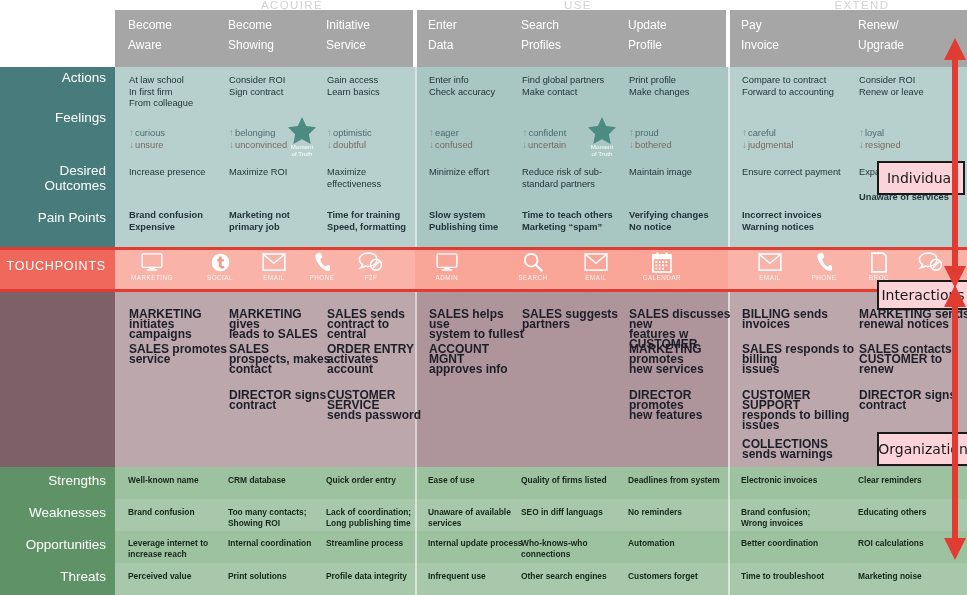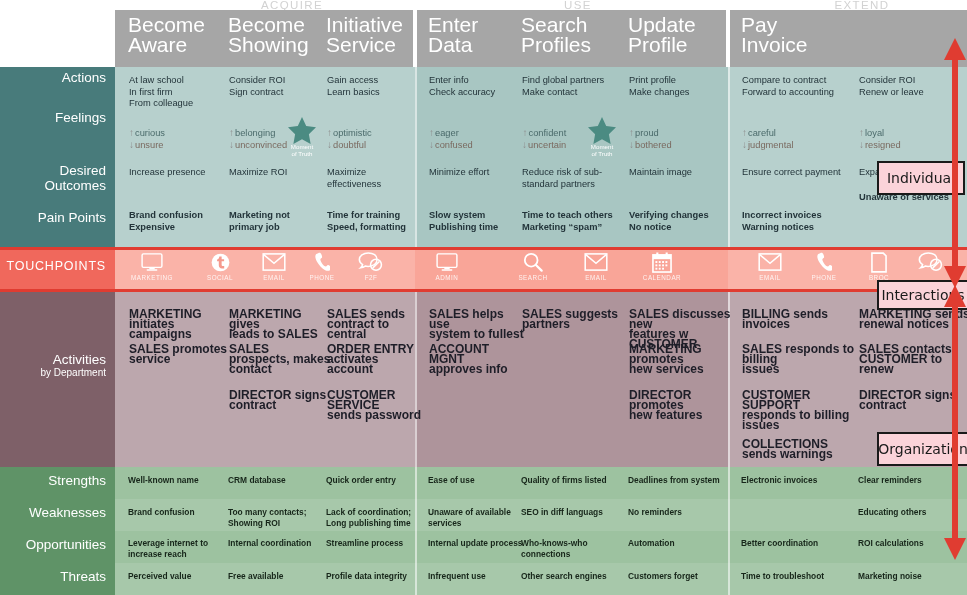--- a/index.html
+++ b/index.html
@@ -17,21 +17,21 @@
     color:#d2d2d2;white-space:nowrap;transform:translateX(-50%);
   }
 
   
   .hdr-strip{
     position:absolute;left:115px;top:10px;width:852px;height:57px;
     background:#a6a6a6;
   }
   .hdr-cell{
     position:absolute;top:0;height:57px;color:#ffffff;
-    font-size:21px;line-height:20px;font-weight:300;
+    font-size:12px;line-height:20px;font-weight:300;
     padding-top:5px;box-sizing:border-box;
   }
   .hdr-cell span{display:block;}
   .hdr-gap{position:absolute;top:0;height:57px;width:4px;background:#ffffff;}
 
   
   .rowlabel{
     position:absolute;left:0;width:115px;
     color:#ffffff;text-align:right;box-sizing:border-box;padding-right:9px;
     font-size:13.5px;font-weight:400;
@@ -131,20 +131,24 @@
         <span>Search</span>
         <span>Profiles</span>
       </div>
       <div class="hdr-cell" style="left: 513px; width: 100px;">
         <span>Update</span>
         <span>Profile</span>
       </div>
       <div class="hdr-cell" style="left: 626px; width: 104px;">
         <span>Pay</span>
         <span>Invoice</span>
+      </div>
+      <div class="hdr-cell" style="left: 743px; width: 109px;">
+        <span>Renew/</span>
+        <span>Upgrade</span>
       </div>
       <div class="hdr-gap" style="left: 298px;"></div>
       <div class="hdr-gap" style="left: 611px;"></div>
     </div>
 
   <div class="indiv-gutter"></div>
   <div class="indiv-body" id="indiv-body">
       <div class="band-light" style="left: 0px; top: 0px; width: 300px; height: 180px;"></div>
       <div class="band-light" style="left: 613px; top: 0px; width: 239px; height: 180px;"></div>
       <div class="vdiv" style="left: 300px; top: 0px; height: 180px;"></div>
@@ -469,24 +473,20 @@
       <div class="org-cell" style="left: 627px; top: 98px; width: 121px; white-space: pre-line;">CUSTOMER SUPPORT
 responds to billing issues</div>
       <div class="org-cell" style="left: 627px; top: 147px; width: 121px; white-space: pre-line;">COLLECTIONS sends warnings</div>
       <div class="org-cell" style="left: 744px; top: 17px; width: 126px; white-space: pre-line;">MARKETING sends
 renewal notices</div>
       <div class="org-cell" style="left: 744px; top: 52px; width: 126px; white-space: pre-line;">SALES contacts CUSTOMER to
 renew</div>
       <div class="org-cell" style="left: 744px; top: 98px; width: 126px; white-space: pre-line;">DIRECTOR signs
 contract</div>
     </div>
-  <div class="rowlabel" style="top:352px;">
-    <span>Activities</span>
-    <span class="sub">by Department</span>
-  </div>
 
   <div class="sw-gutter"></div>
   <div class="sw-body" id="sw-body">
       <div class="sw-cell" style="left: 13px; top: 8px; width: 106px; white-space: pre-line;">Well-known name</div>
       <div class="sw-cell" style="left: 113px; top: 8px; width: 104px; white-space: pre-line;">CRM database</div>
       <div class="sw-cell" style="left: 211px; top: 8px; width: 108px; white-space: pre-line;">Quick order entry</div>
       <div class="sw-cell" style="left: 313px; top: 8px; width: 99px; white-space: pre-line;">Ease of use</div>
       <div class="sw-cell" style="left: 406px; top: 8px; width: 113px; white-space: pre-line;">Quality of firms listed</div>
       <div class="sw-cell" style="left: 513px; top: 8px; width: 119px; white-space: pre-line;">Deadlines from system</div>
       <div class="sw-cell" style="left: 626px; top: 8px; width: 123px; white-space: pre-line;">Electronic invoices</div>
@@ -494,33 +494,35 @@
       <div class="sw-rowalt" style="top: 32px; height: 32px;"></div>
       <div class="sw-cell" style="left: 13px; top: 40px; width: 106px; white-space: pre-line;">Brand confusion</div>
       <div class="sw-cell" style="left: 113px; top: 40px; width: 104px; white-space: pre-line;">Too many contacts;
 Showing ROI</div>
       <div class="sw-cell" style="left: 211px; top: 40px; width: 108px; white-space: pre-line;">Lack of coordination;
 Long publishing time</div>
       <div class="sw-cell" style="left: 313px; top: 40px; width: 99px; white-space: pre-line;">Unaware of available
 services</div>
       <div class="sw-cell" style="left: 406px; top: 40px; width: 113px; white-space: pre-line;">SEO in diff languags</div>
       <div class="sw-cell" style="left: 513px; top: 40px; width: 119px; white-space: pre-line;">No reminders</div>
+      <div class="sw-cell" style="left: 626px; top: 40px; width: 123px; white-space: pre-line;">Brand confusion;
+Wrong invoices</div>
       <div class="sw-cell" style="left: 743px; top: 40px; width: 128px; white-space: pre-line;">Educating others</div>
       <div class="sw-cell" style="left: 13px; top: 71px; width: 106px; white-space: pre-line;">Leverage internet to
 increase reach</div>
       <div class="sw-cell" style="left: 113px; top: 71px; width: 104px; white-space: pre-line;">Internal coordination</div>
       <div class="sw-cell" style="left: 211px; top: 71px; width: 108px; white-space: pre-line;">Streamline process</div>
       <div class="sw-cell" style="left: 313px; top: 71px; width: 99px; white-space: pre-line;">Internal update process</div>
       <div class="sw-cell" style="left: 406px; top: 71px; width: 113px; white-space: pre-line;">Who-knows-who connections</div>
       <div class="sw-cell" style="left: 513px; top: 71px; width: 119px; white-space: pre-line;">Automation</div>
       <div class="sw-cell" style="left: 626px; top: 71px; width: 123px; white-space: pre-line;">Better coordination</div>
       <div class="sw-cell" style="left: 743px; top: 71px; width: 128px; white-space: pre-line;">ROI calculations</div>
       <div class="sw-rowalt" style="top: 96px; height: 32px;"></div>
       <div class="sw-cell" style="left: 13px; top: 104px; width: 106px; white-space: pre-line;">Perceived value</div>
-      <div class="sw-cell" style="left: 113px; top: 104px; width: 104px; white-space: pre-line;">Free available</div>
+      <div class="sw-cell" style="left: 113px; top: 104px; width: 104px; white-space: pre-line;">Print solutions</div>
       <div class="sw-cell" style="left: 211px; top: 104px; width: 108px; white-space: pre-line;">Profile data integrity</div>
       <div class="sw-cell" style="left: 313px; top: 104px; width: 99px; white-space: pre-line;">Infrequent use</div>
       <div class="sw-cell" style="left: 406px; top: 104px; width: 113px; white-space: pre-line;">Other search engines</div>
       <div class="sw-cell" style="left: 513px; top: 104px; width: 119px; white-space: pre-line;">Customers forget</div>
       <div class="sw-cell" style="left: 626px; top: 104px; width: 123px; white-space: pre-line;">Time to troubleshoot</div>
       <div class="sw-cell" style="left: 743px; top: 104px; width: 128px; white-space: pre-line;">Marketing noise</div>
       <div class="vdiv" style="left: 300px; top: 0px; height: 128px;"></div>
       <div class="vdiv" style="left: 613px; top: 0px; height: 128px;"></div>
     </div>
 

